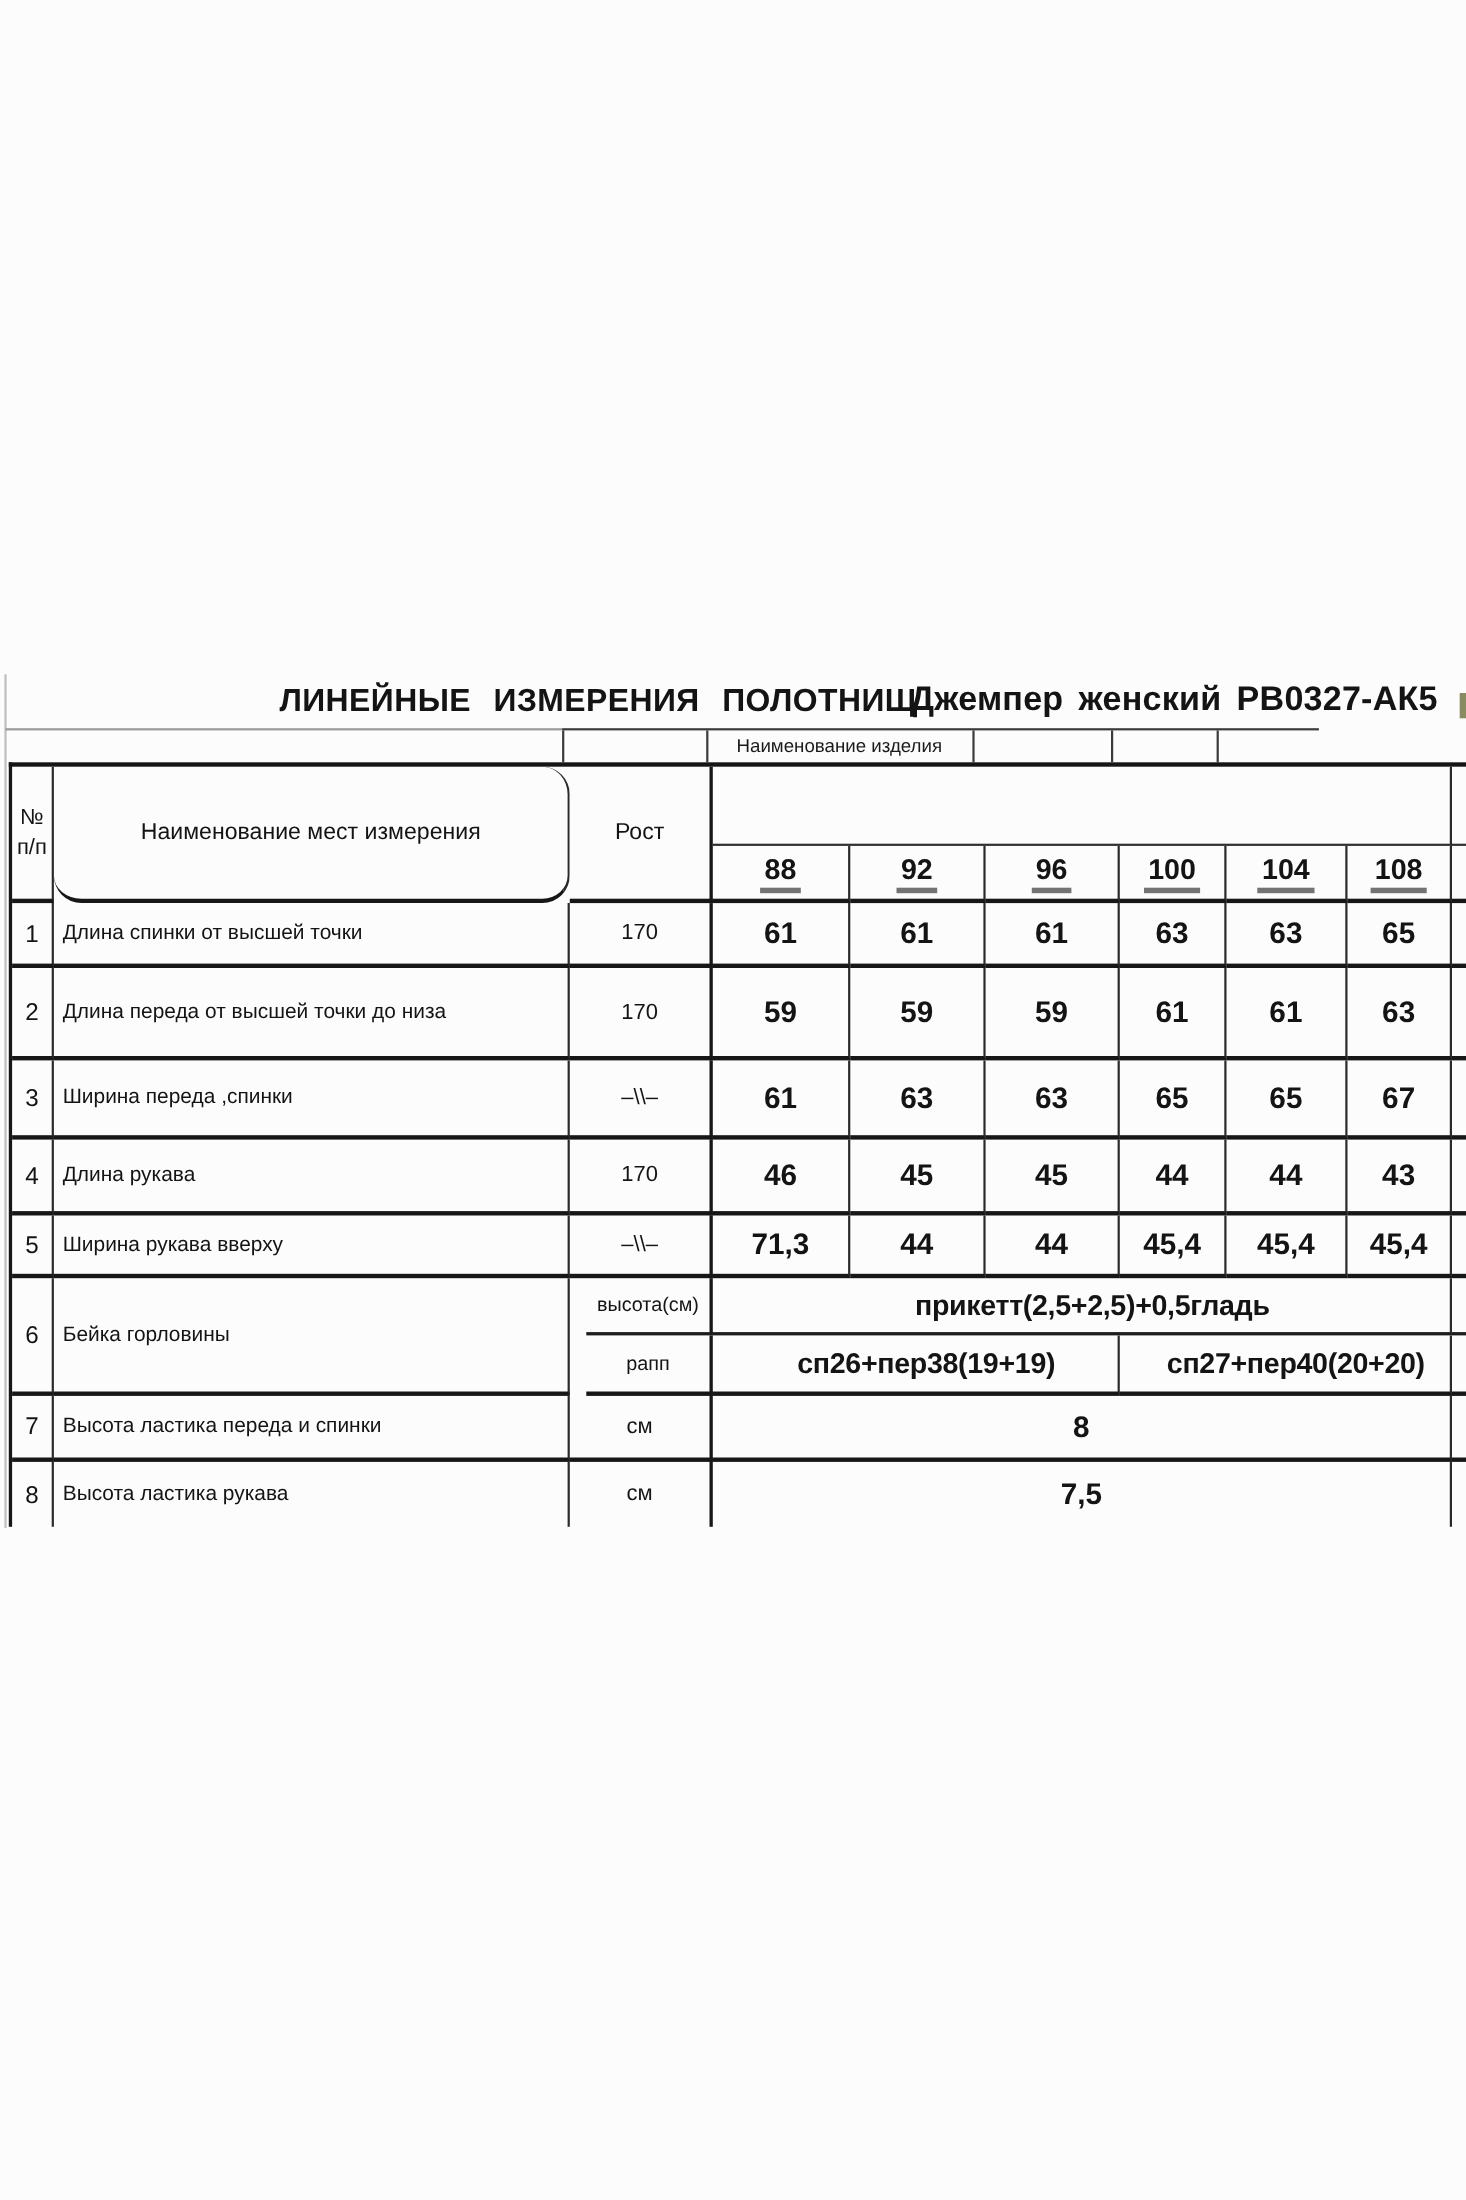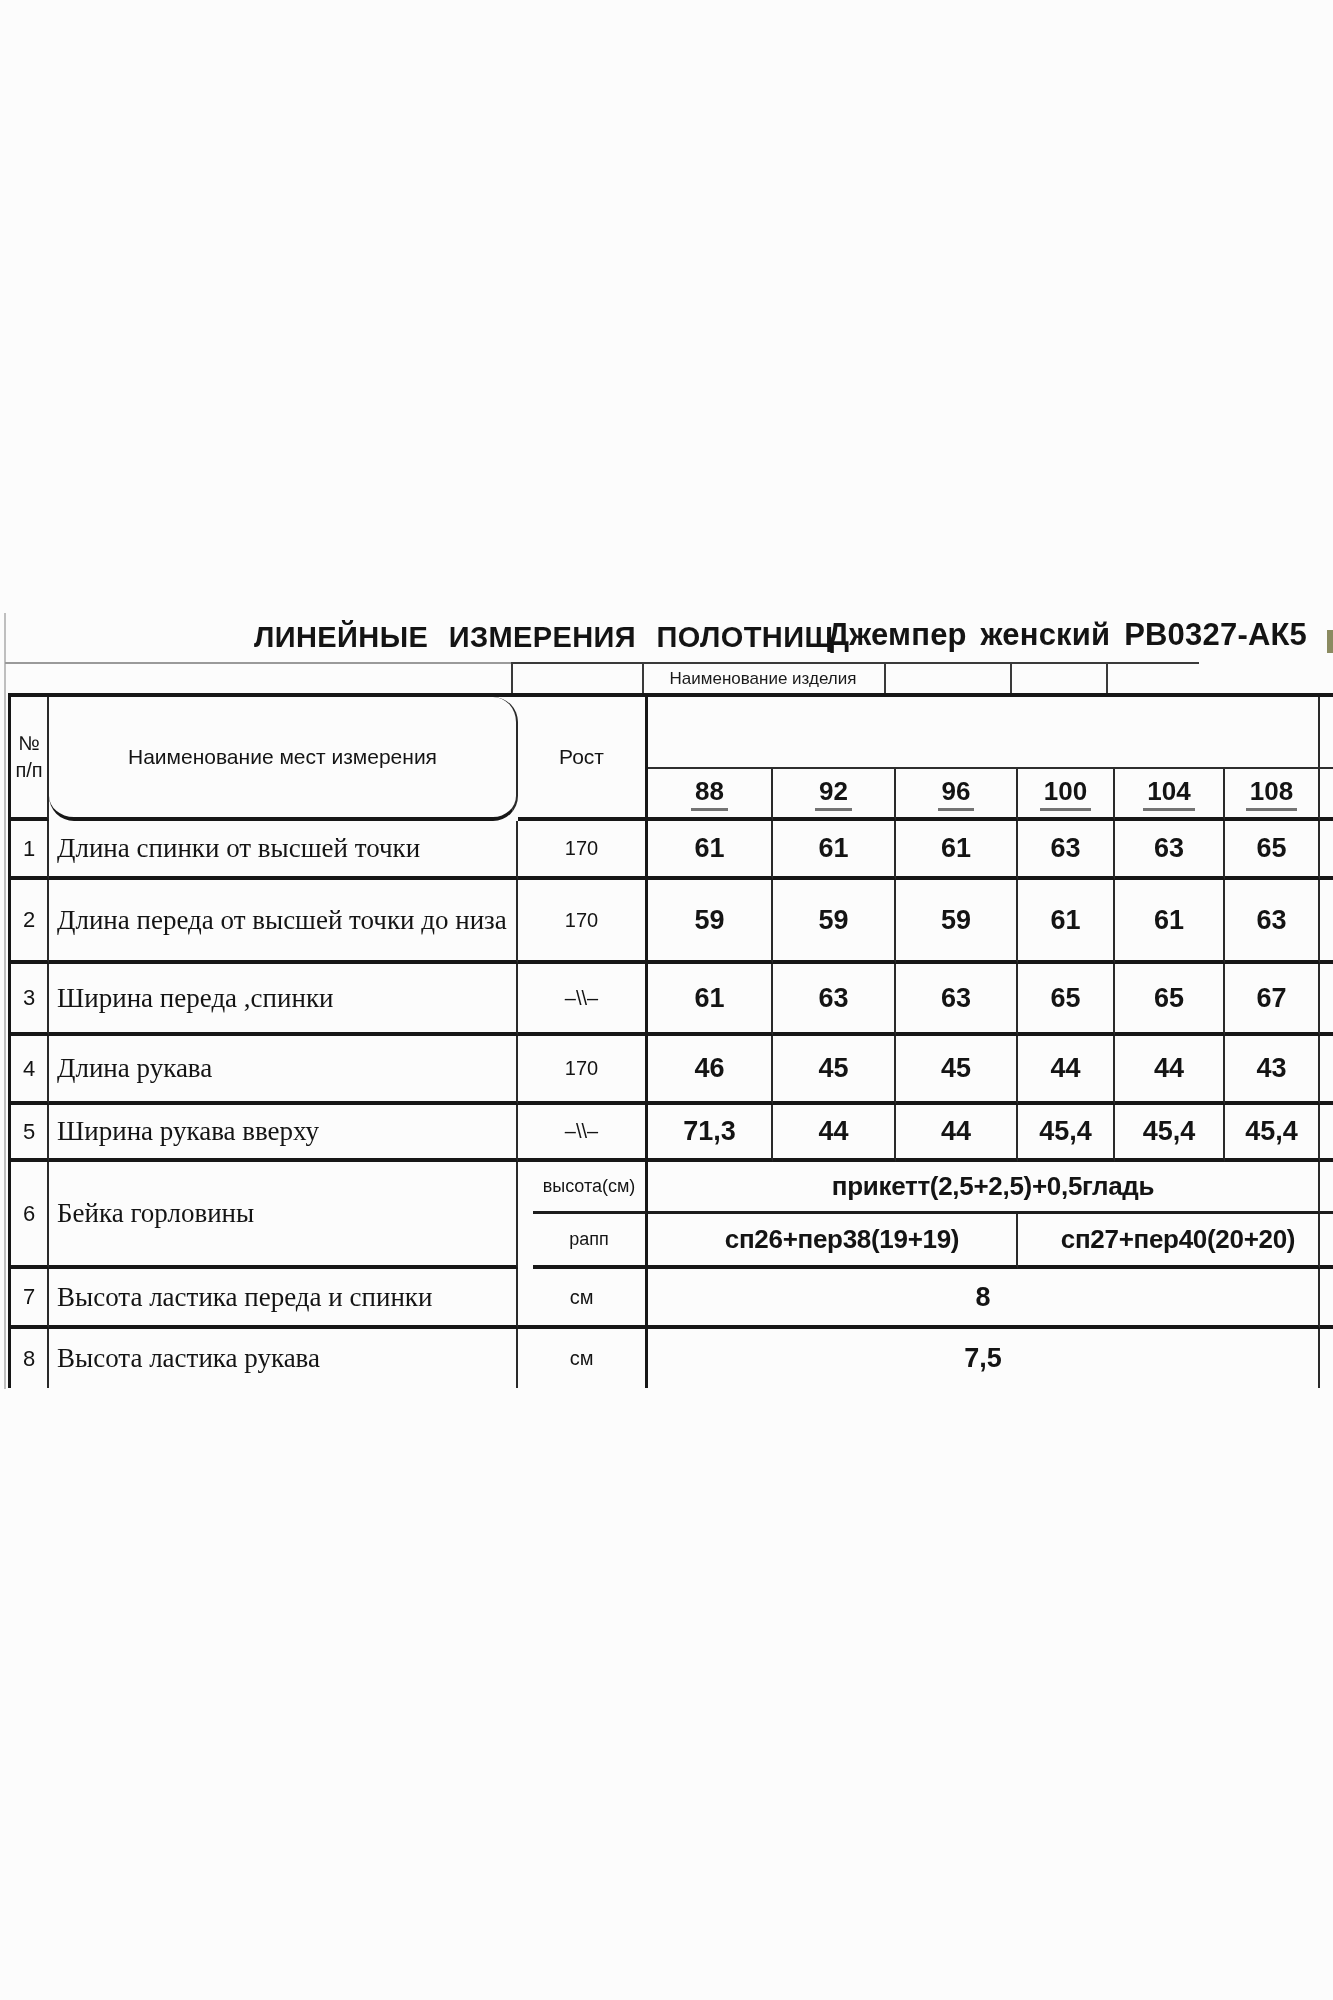--- a/index.html
+++ b/index.html
@@ -52,23 +52,23 @@
   .bt3{border-bottom:3px solid #1d1d1d;}
   .bb0{border-bottom:none;}
   .br0{border-right:none;}
   .br3{border-right-width:3px; border-right-color:#171717;}
   .left{justify-content:flex-start; text-align:left; padding:2px 6px 2px 8px; line-height:1.22;}
   .colstack{flex-direction:column; line-height:1.35;}
   .f-hnum{font-size:20px;}
   .f-hname{font-size:21px;border-radius:25px;}
   .f-hrost{font-size:21px;}
   .f-size{font-size:26px; font-weight:bold;}
-  .f-size .u{border-bottom:3px solid #737373; padding:0 4px 1px;}
+  .f-size .u{border-bottom:5px solid #737373; padding:0 4px 1px;}
   .f-rownum{font-size:22px;}
-  .f-label{font-size:27px;font-family:Liberation Serif, serif;}
+  .f-label{font-size:19px;}
   .f-rost{font-size:20px;}
   .f-val{font-size:27px; font-weight:bold;}
   .f-small{font-size:18px;margin-left:15px;}
   .f-bval{font-size:26px; font-weight:bold; letter-spacing:-.3px;padding-left:20px;}
 </style>
 </head>
 <body>
 
 <div class="page">
 

